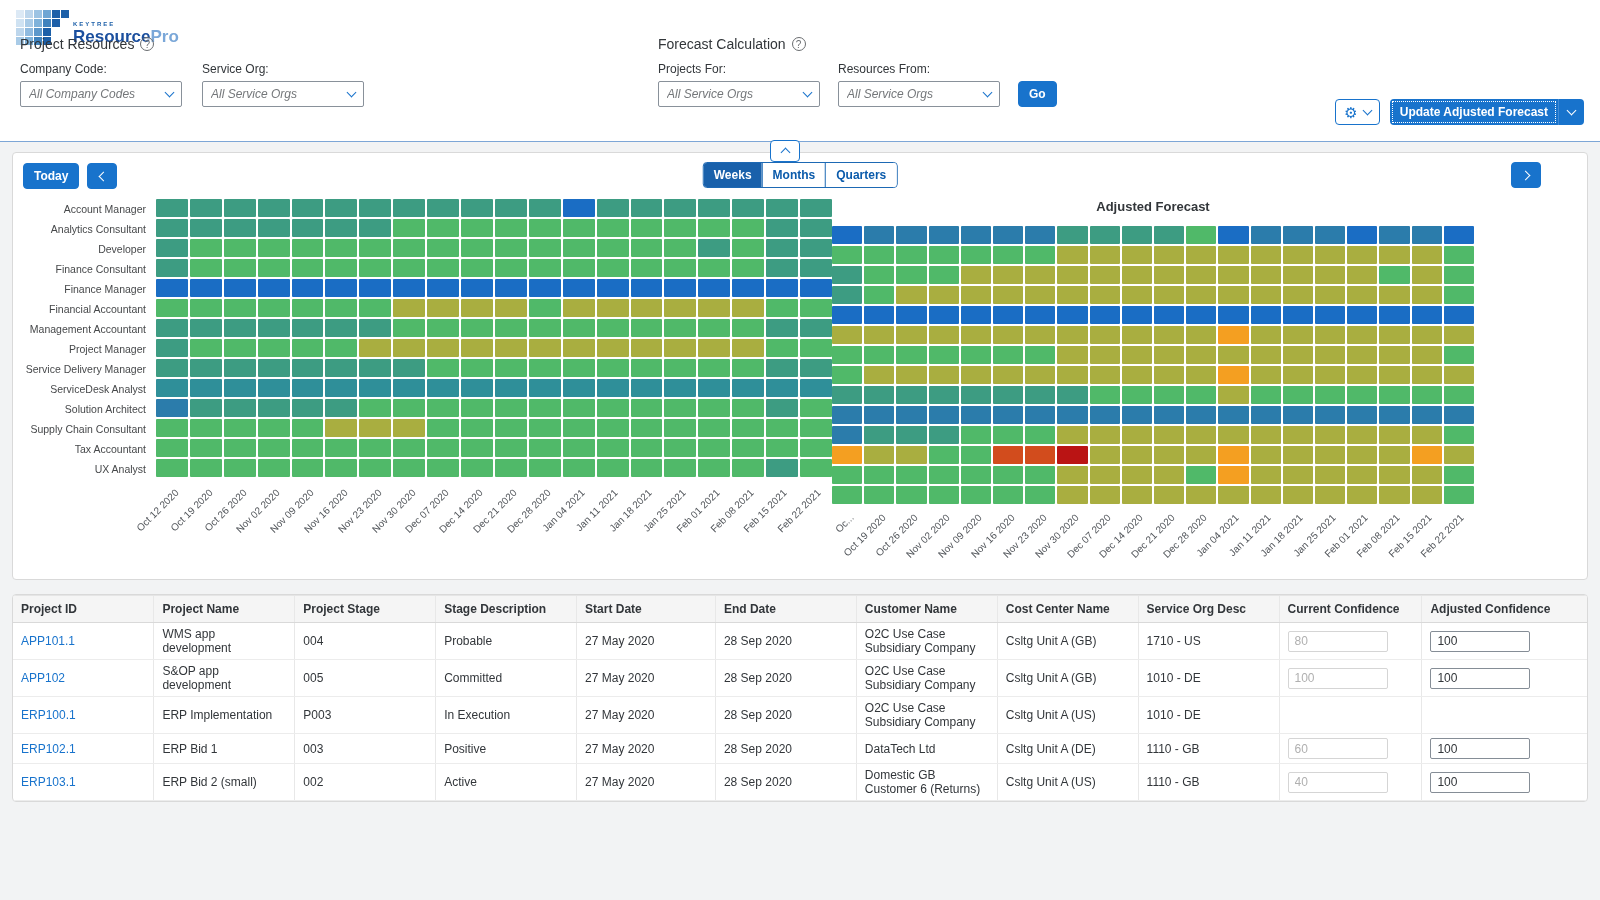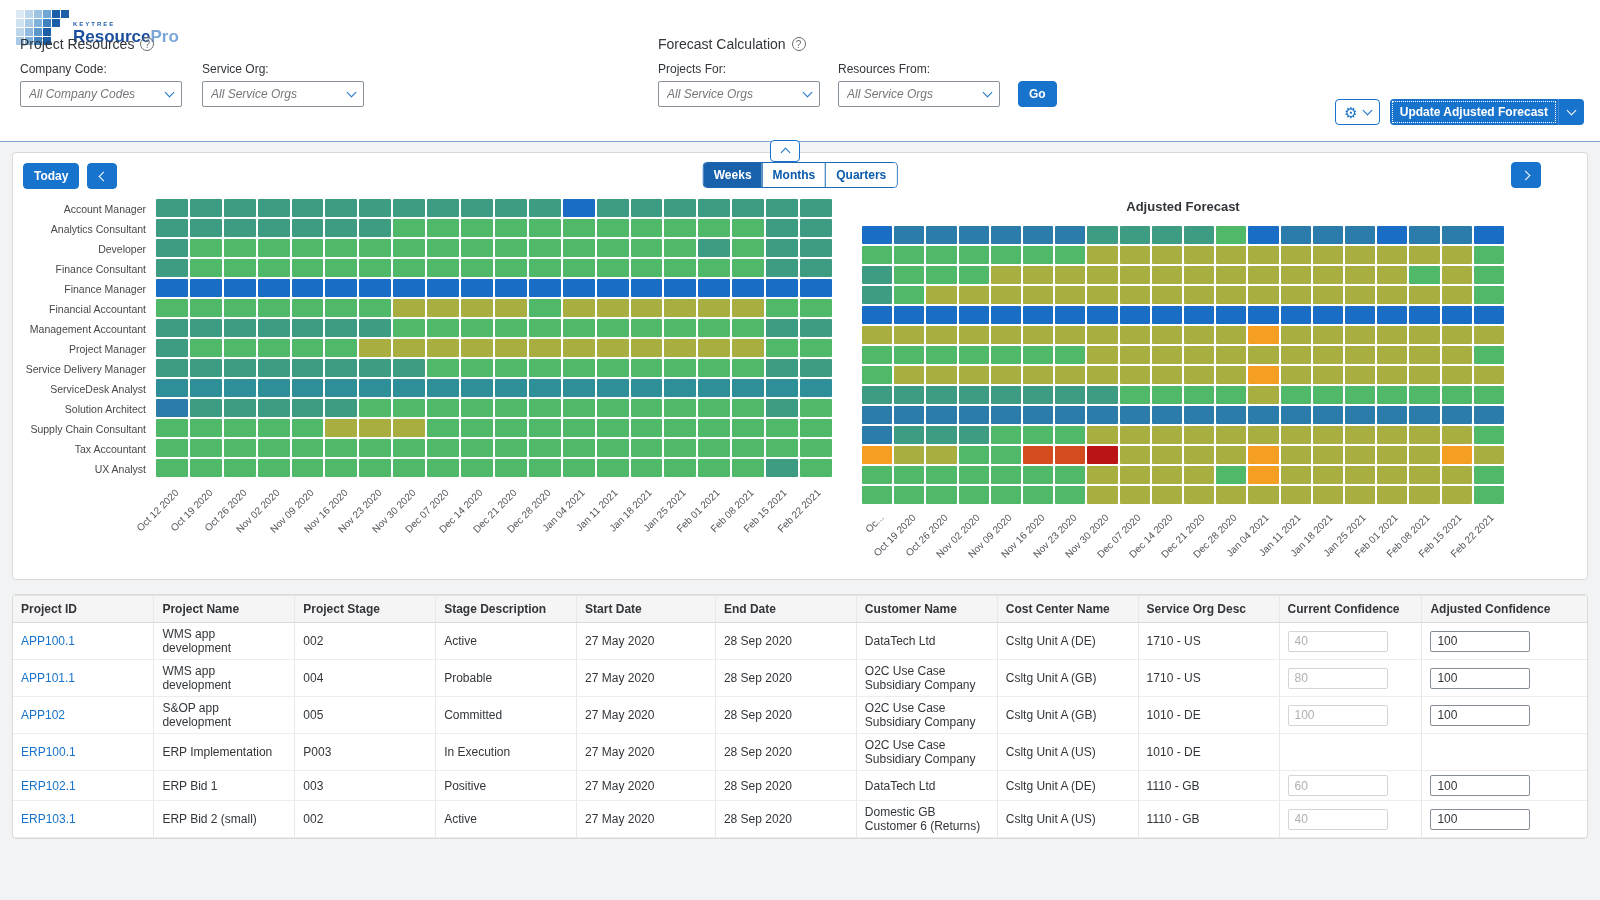--- a/index.html
+++ b/index.html
@@ -53,21 +53,21 @@
   .segmented { position:absolute; left:50%; transform:translateX(-50%); display:flex; border:1px solid #1d69b4; border-radius:4px; overflow:hidden; top:1px; }
   .seg-btn { height:24px; padding:0 10px; font-size:12px; font-weight:bold; color:#0b5bab; background:#fff; display:flex; align-items:center; cursor:pointer; border-left:1px solid #1d69b4; }
   .seg-btn:first-child { border-left:none; }
   .seg-btn.active { background:#1961ab; color:#fff; }
   .fwd-btn { position:absolute; right:36px; top:1px; }
 
   .charts-row { display:flex; margin-top:10px; }
   .chart-title { font-size:13px; font-weight:bold; color:#32363a; text-align:center; margin-bottom:12px; }
   .chart-left { width:809px; }
   .chart-left .chart-title { margin-left:133px; width:676px; }
-  .chart-right { width:642px; margin-left:30px; }
+  .chart-right { width:642px; }
   .chart-body { display:flex; }
   .role-col { width:133px; display:flex; flex-direction:column; }
   .role-label { height:20px; display:flex; align-items:center; justify-content:flex-end; padding-right:10px; font-size:10.5px; color:#46484a; white-space:nowrap; }
   .hm-grid { display:grid; grid-template-columns:repeat(20,1fr); grid-auto-rows:18px; gap:2px; }
   .hm-grid.left { width:676px; }
   .hm-grid.right { width:642px; }
   .hm-cell { border-radius:1px; cursor:pointer; }
   .axis { position:relative; height:64px; }
   .axis span { position:absolute; top:8px; width:90px; text-align:right; font-size:10px; color:#51555a; transform:rotate(-45deg); transform-origin:100% 0; white-space:nowrap; }
 
@@ -865,33 +865,20 @@
             <th>Start Date</th>
             <th>End Date</th>
             <th>Customer Name</th>
             <th>Cost Center Name</th>
             <th>Service Org Desc</th>
             <th>Current Confidence</th>
             <th>Adjusted Confidence</th>
           </tr>
         </thead>
       <tbody id="tableBody">
-          <tr>
-            <td><a>APP100.1</a></td>
-            <td>WMS app development</td>
-            <td>002</td>
-            <td>Active</td>
-            <td>27 May 2020</td>
-            <td>28 Sep 2020</td>
-            <td>DataTech Ltd</td>
-            <td>Csltg Unit A (DE)</td>
-            <td>1710 - US</td>
-            <td><input class="conf-input disabled" disabled="" value="40" style=""></td>
-            <td><input class="conf-input" value="100" style=""></td>
-          </tr>
           <tr>
             <td><a>APP101.1</a></td>
             <td>WMS app development</td>
             <td>004</td>
             <td>Probable</td>
             <td>27 May 2020</td>
             <td>28 Sep 2020</td>
             <td>O2C Use Case Subsidiary Company</td>
             <td>Csltg Unit A (GB)</td>
             <td>1710 - US</td>

